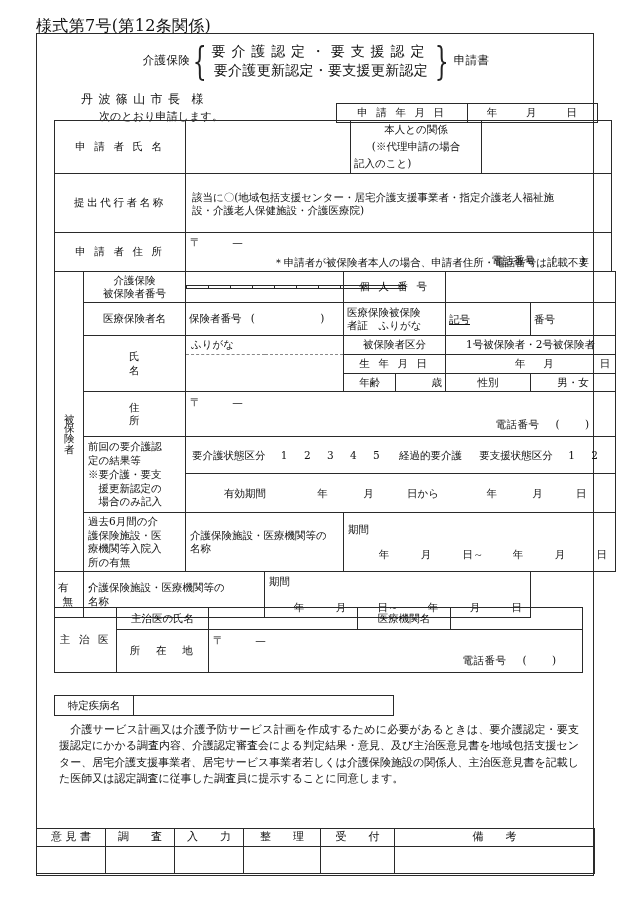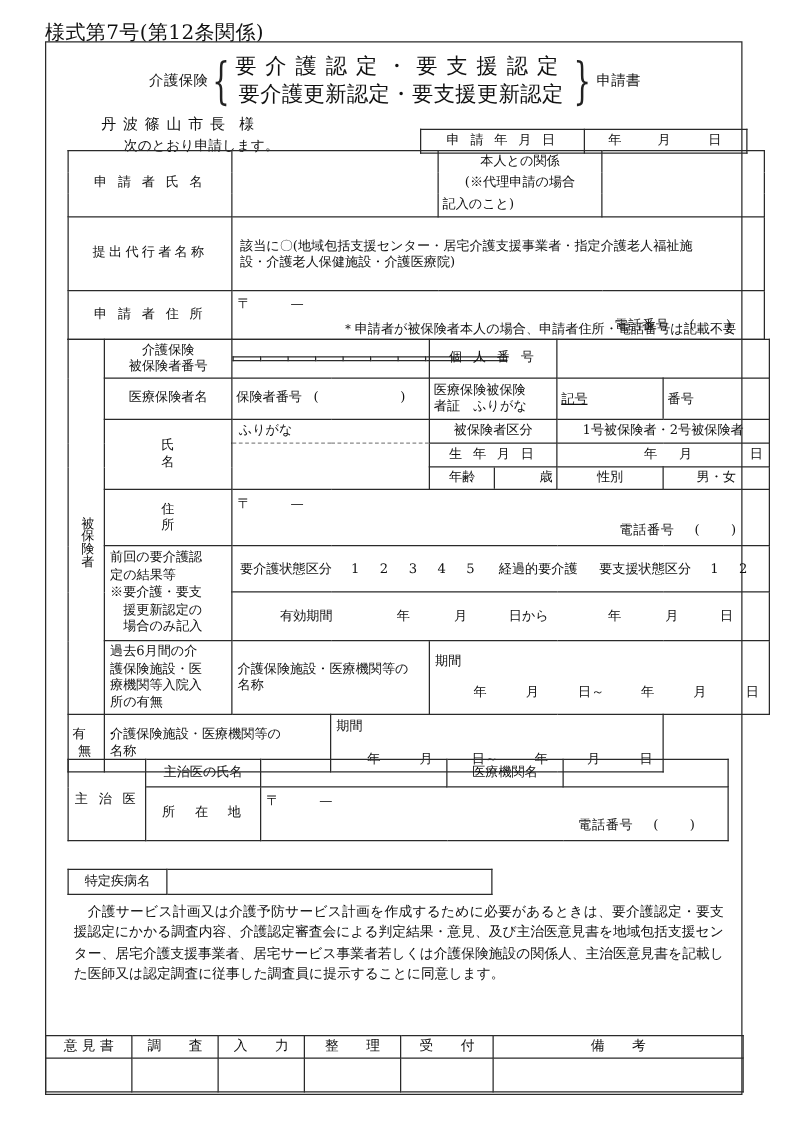--- a/index.html
+++ b/index.html
@@ -78,21 +78,21 @@
     font-size: 40px;
     line-height: 0.82;
     transform: scaleX(0.55);
     font-family: "DejaVu Serif", serif;
     margin: 0 -3px;
     color: #222;
   }
   #title-lines {
     display: inline-block;
     text-align: center;
-    font-size: 17px;
+    font-size: 14px;
     line-height: 1.35;
     padding: 0 2px;
   }
   #title-lines .l1 { letter-spacing: 0.42em; }
   #title-lines .l2 { letter-spacing: 0.02em; }
   #shinseisho { font-size: 11.5px; letter-spacing: 0.03em; margin-left: 2px;}
 
   #addressee {
     left: 44px; top: 57px;
     font-size: 12px;

